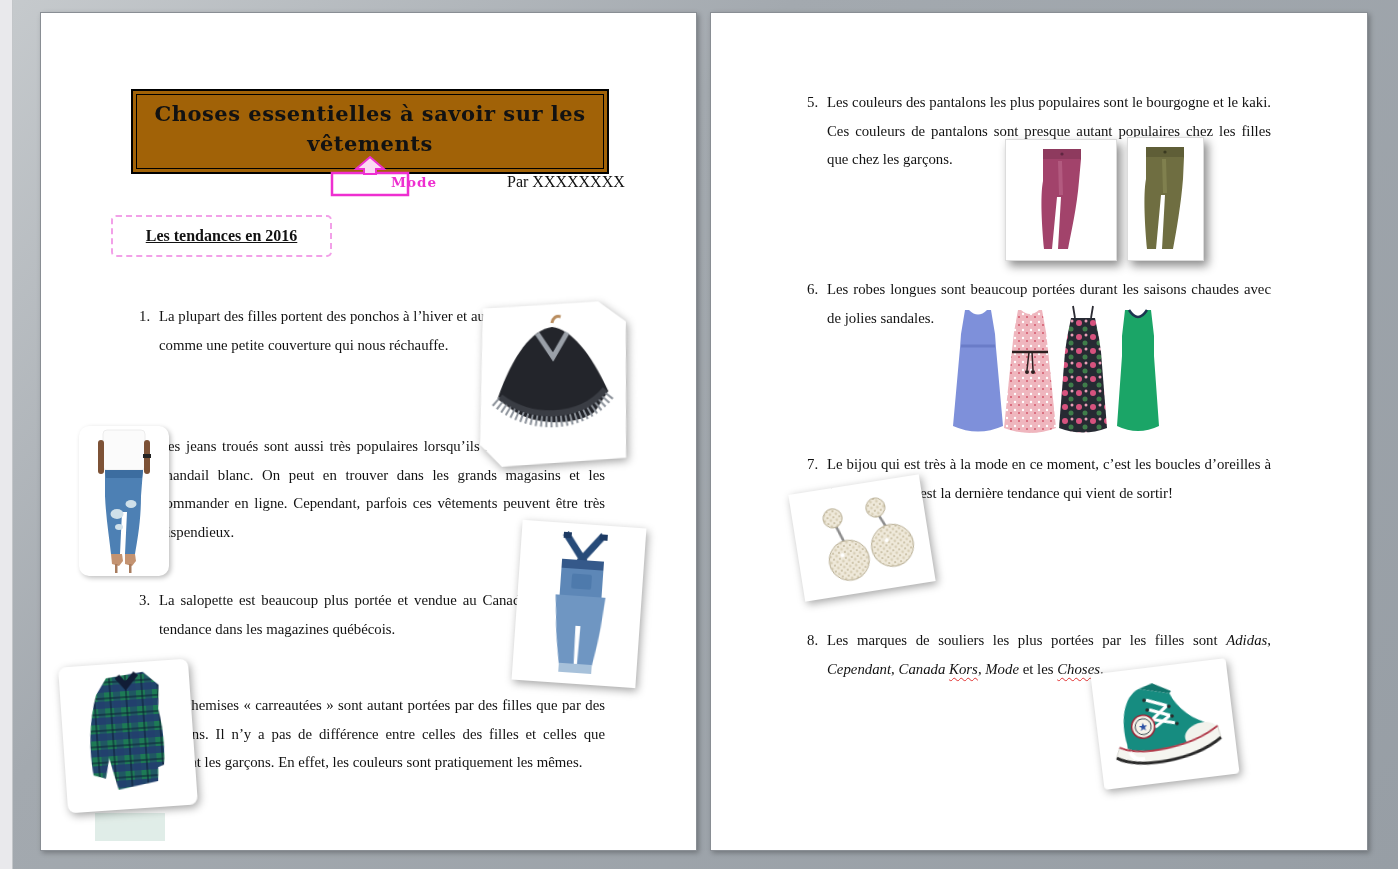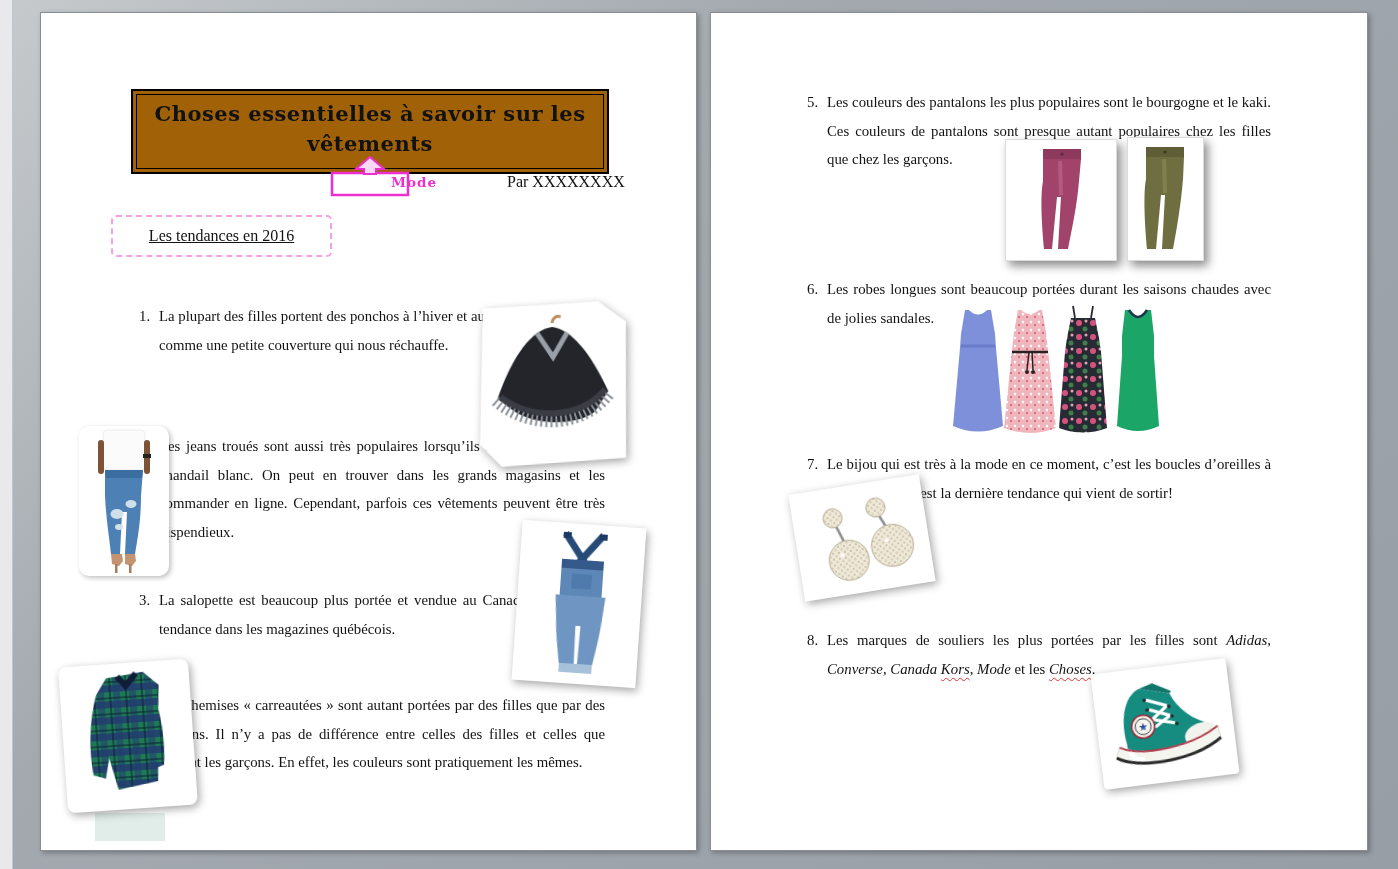--- a/index.html
+++ b/index.html
@@ -29,21 +29,21 @@
   .mode-label { position:absolute; left:0; top:19px; width:80px; text-align:center;
     color:#ee2fd0; font-weight:bold; font-size:13.5px; font-family:"DejaVu Serif", serif;
     letter-spacing:1px;margin-left:44px; }
 
   .byline { position:absolute; left:466px; top:160px; font-size:16px; }
 
   
   .tendances-box { position:absolute; left:70px; top:202px; width:221px; height:42px;
     border:2px dashed #f2a0e8; border-radius:5px;
     display:flex; align-items:center; justify-content:center; }
-  .tendances-box span { font-weight:normal; text-decoration:underline; font-size:16px;text-align:center; }
+  .tendances-box span { font-weight:bold; text-decoration:underline; font-size:16px;text-align:center; }
 
   
   .list-item { position:absolute; display:flex; }
   .num { width:20px; flex:none; font-size:14.8px; line-height:28.5px; }
   .txt { margin:0; text-align:justify; font-size:14.8px; line-height:28.5px; }
   .page-1 .txt { width:446px; }
   .page-2 .txt { width:444px; }
   .it { font-style:italic; }
   .sq { text-decoration-line:underline; text-decoration-style:wavy;
     text-decoration-color:#e03131; text-decoration-thickness:1px;
@@ -197,21 +197,21 @@
     <p class="txt">Les robes longues sont beaucoup portées durant les saisons chaudes avec de jolies sandales.</p>
   </div>
 
   <div class="list-item" style="left:96px; top:437px;">
     <span class="num">7.</span>
     <p class="txt">Le bijou qui est très à la mode en ce moment, c’est les boucles d’oreilles à deux boules. C’est la dernière tendance qui vient de sortir!</p>
   </div>
 
   <div class="list-item" style="left:96px; top:613px;">
     <span class="num">8.</span>
-    <p class="txt"><span>Les marques de souliers les plus portées par les filles sont </span><span class="it">Adidas</span><span>, </span><span class="it">Converse</span><span>, </span><span class="it">Canada </span><span class="it sq">Kors</span><span>, </span><span class="it">Mode</span><span> et les </span><span class="it sq">Choses</span><span>.</span></p>
+    <p class="txt"><span>Les marques de souliers les plus portées par les filles sont </span><span class="it">Adidas</span><span>, </span><span class="it">Cependant</span><span>, </span><span class="it">Canada </span><span class="it sq">Kors</span><span>, </span><span class="it">Mode</span><span> et les </span><span class="it sq">Choses</span><span>.</span></p>
   </div>
 
   <div class="framed" style="position:absolute; left:294px; top:126px; width:112px; height:122px;">
     <svg width="100" height="110" viewBox="0 0 100 110">
       <rect x="32" y="4" width="38" height="11" fill="#8e3a5e"></rect>
       <path d="M32 14 L70 14 L68 36 C66 62 60 88 57 104 L47 104 L50 52 L46 52 L41 104 L33 104 C31 82 29 52 32 36 Z" fill="#a2436b"></path>
       <path d="M49 16 L50 50" stroke="#b25a7f" stroke-width="4"></path>
       <circle cx="51" cy="9" r="1.6" fill="#5f2640"></circle>
     </svg>
   </div>

